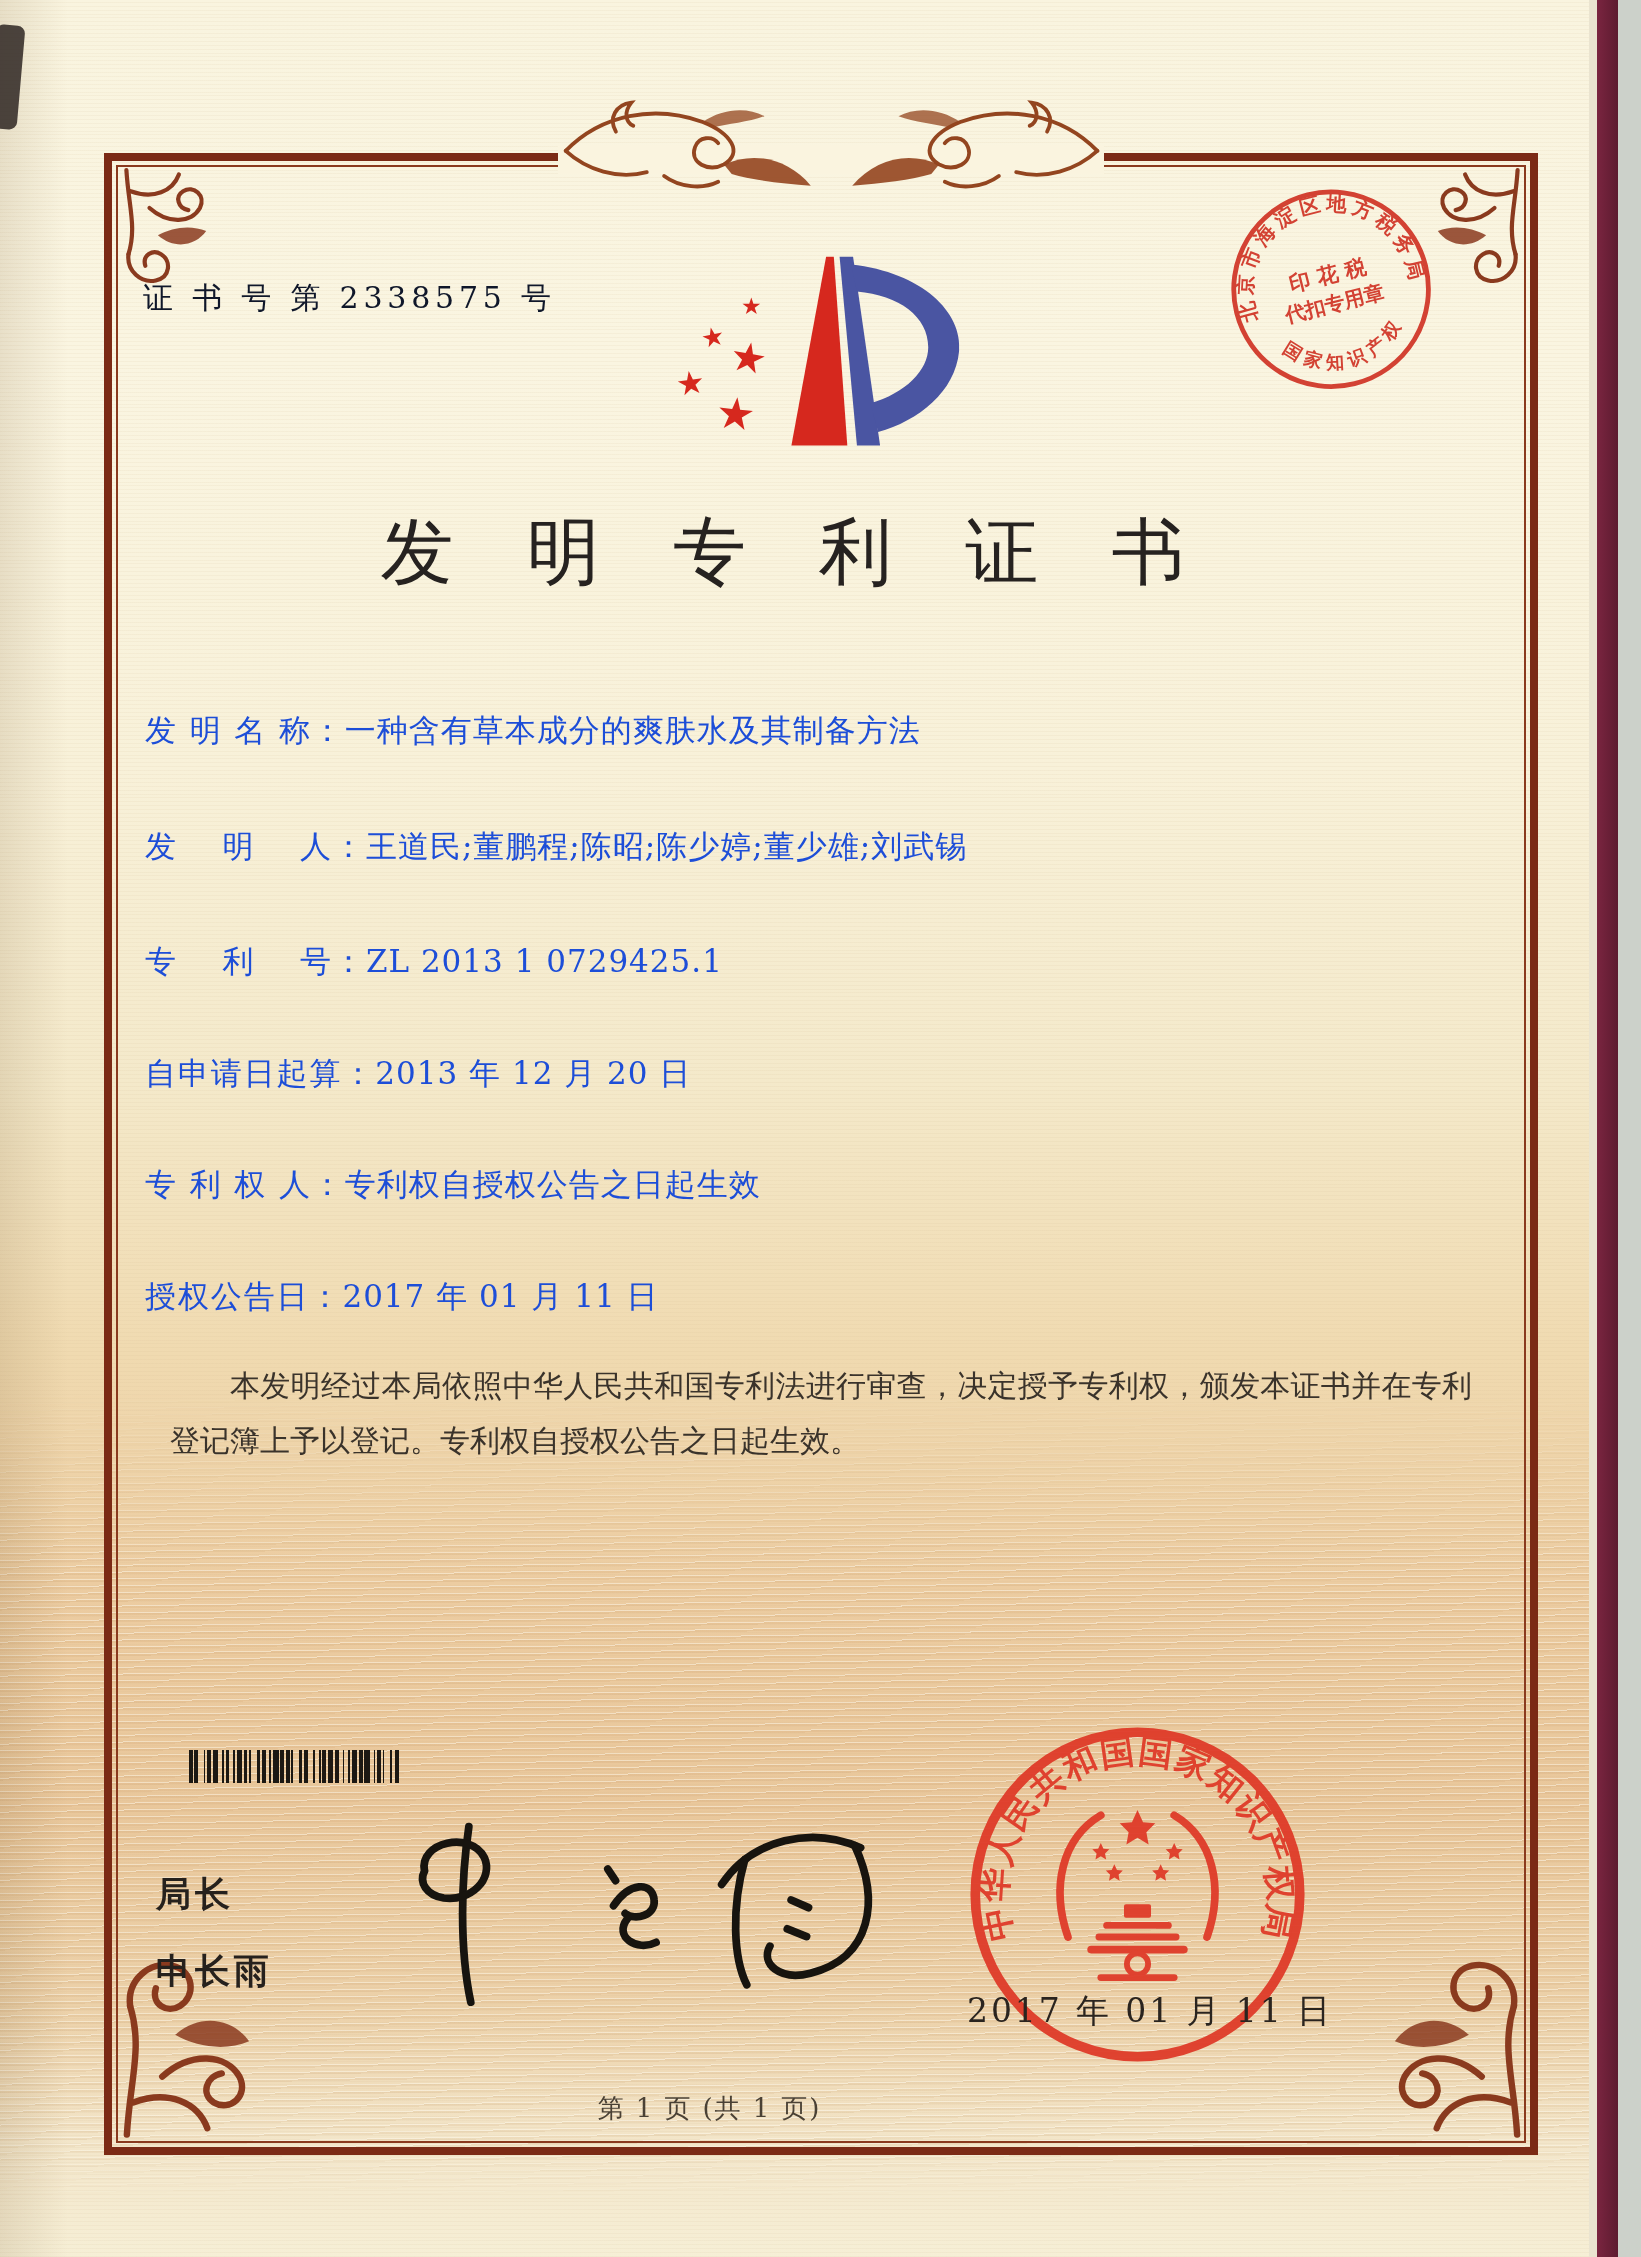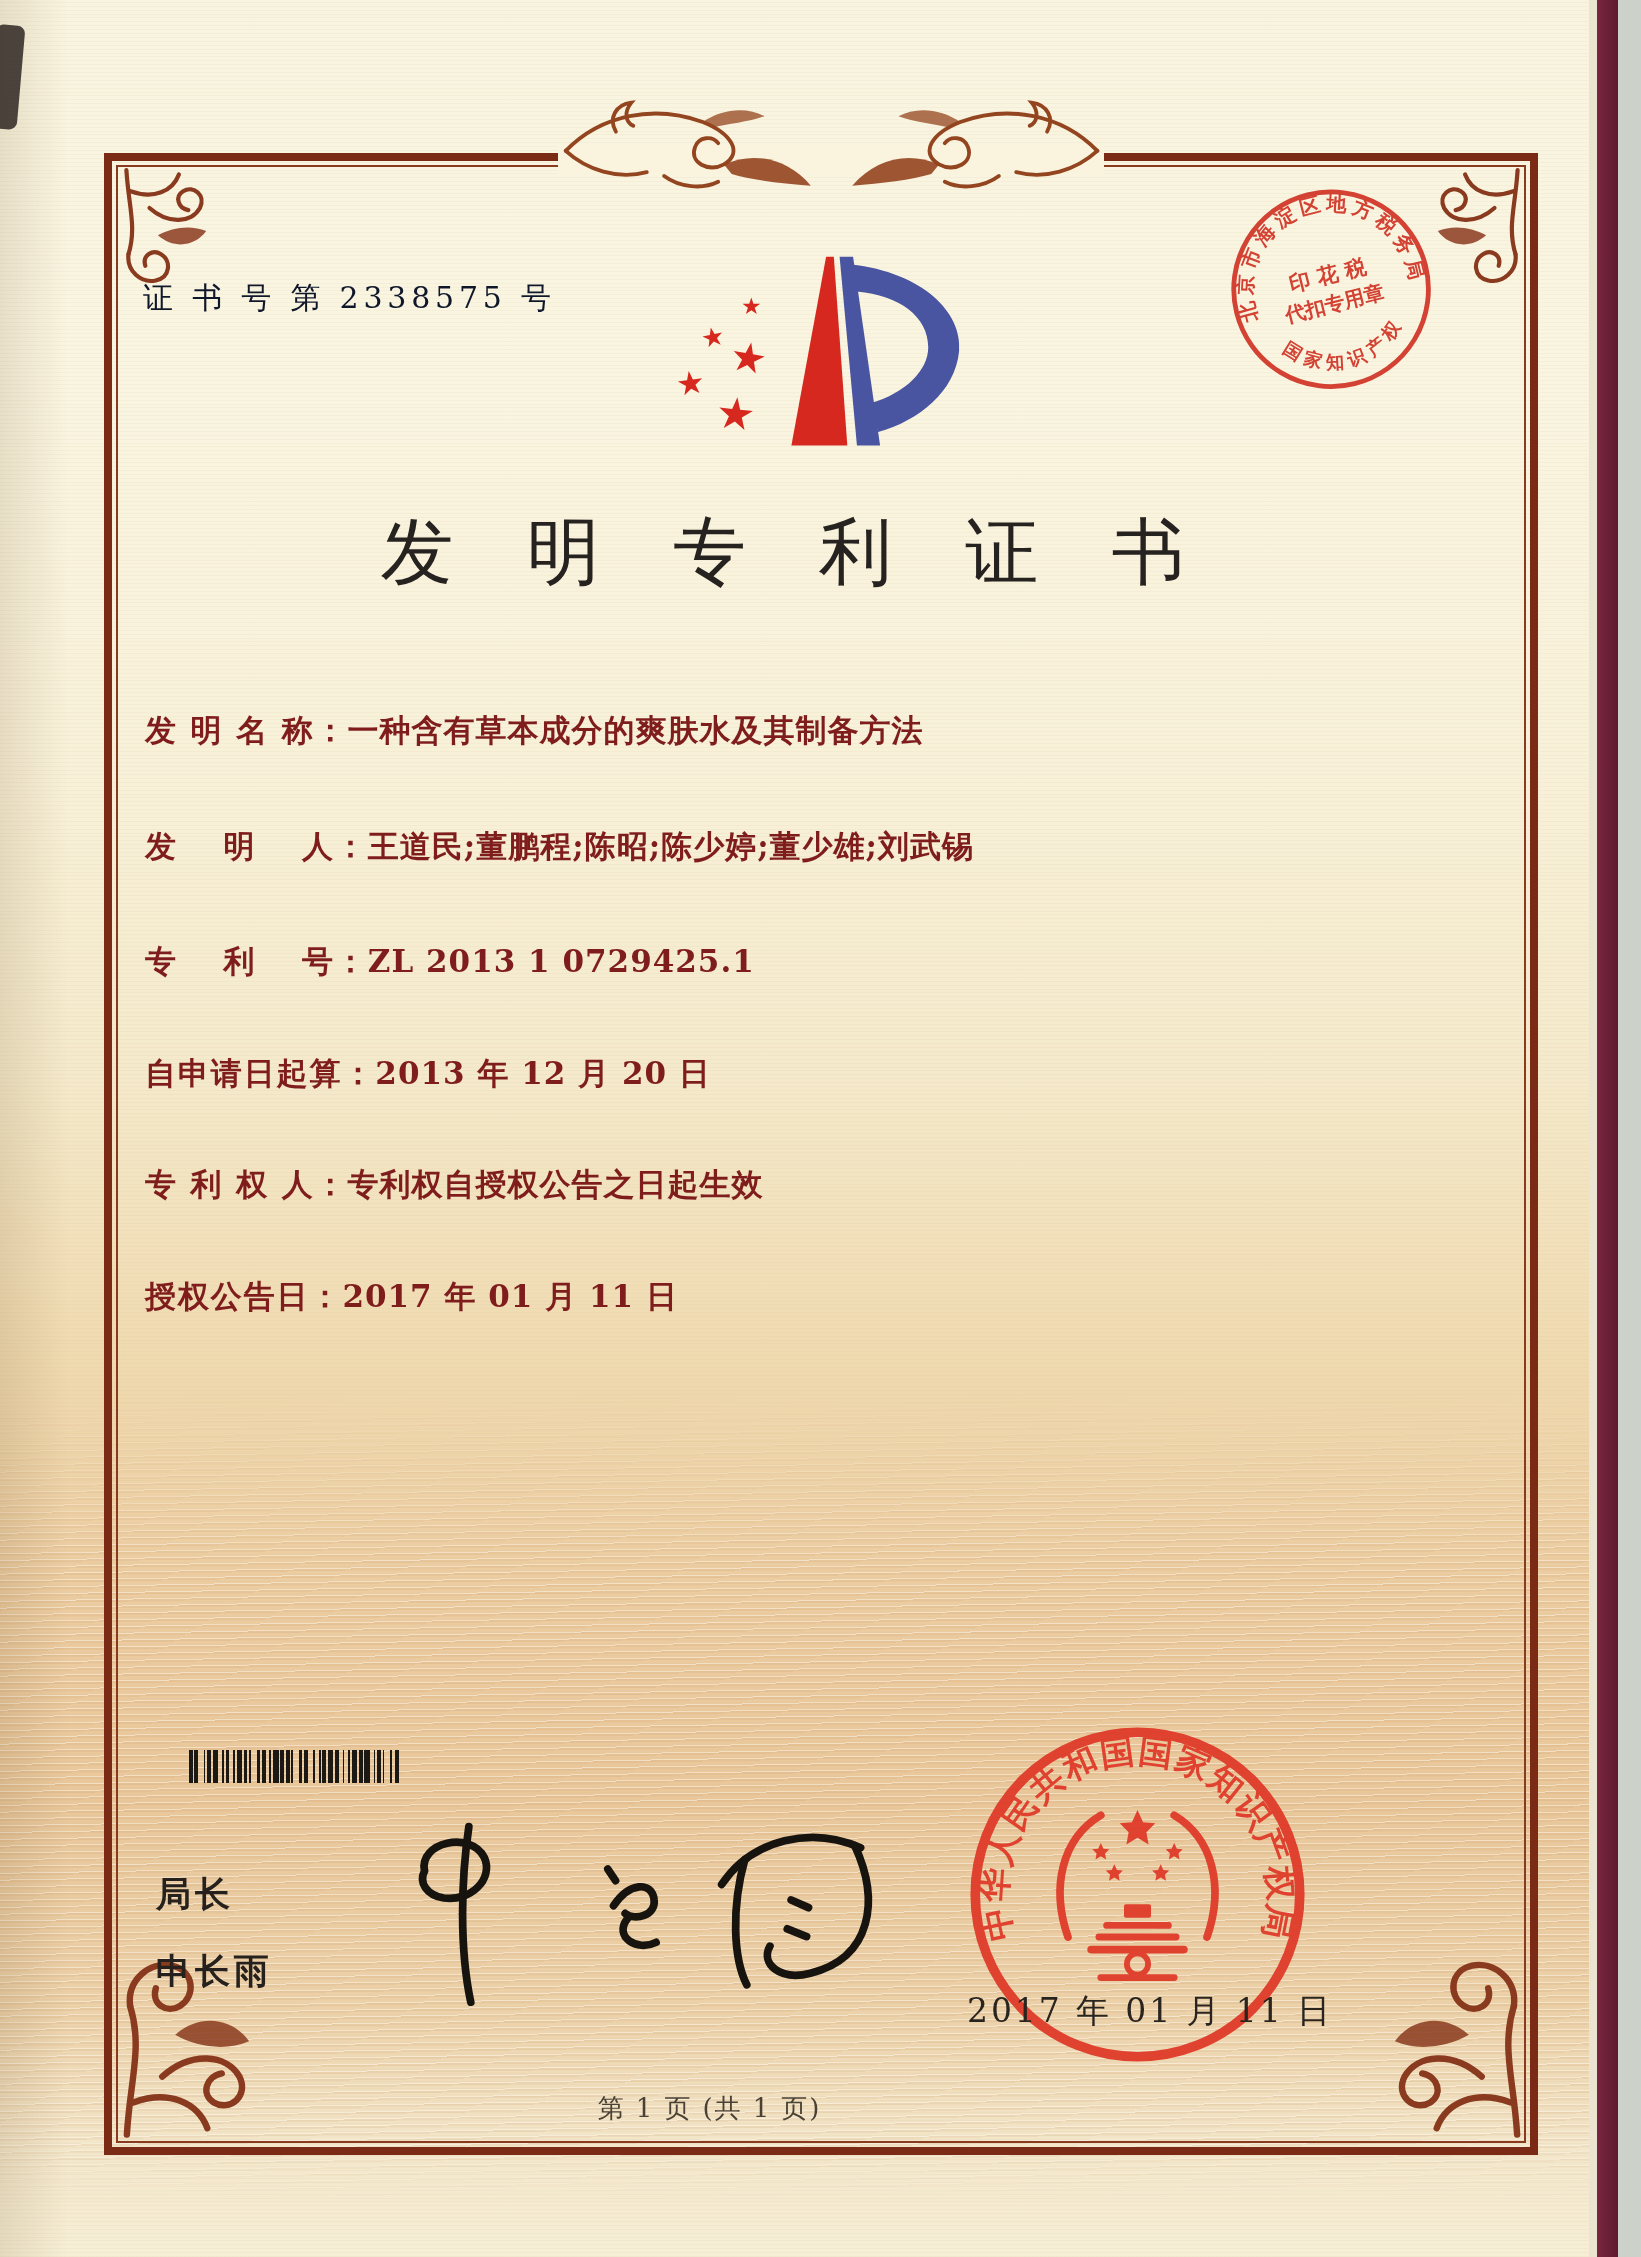--- a/index.html
+++ b/index.html
@@ -69,21 +69,21 @@
     font-family:"DejaVu Sans","Liberation Sans",sans-serif;}
   .title{
     position:absolute;left:232px;top:504px;width:1101px;
     text-align:center;font-size:73px;font-weight:400;color:#262220;
     letter-spacing:25px;text-indent:25px;
   }
 
   
   .field{
     position:absolute;left:145px;width:1352px;
-    font-size:31px;color:#7f1d1d;letter-spacing:1px;white-space:nowrap;font-weight:bold;
+    font-size:31px;color:#1d4ed8;letter-spacing:1px;white-space:nowrap;
   }
   .field .lbl{letter-spacing:1.9px;}
   .f0{top:710px;} .f1{top:826px;} .f2{top:941px;}
   .f3{top:1053px;} .f4{top:1164px;} .f5{top:1276px;}
 
   
   .body-text{
     position:absolute;left:170px;top:1358px;width:1302px;
     font-size:30px;line-height:55px;color:#3a332b;text-align:justify;
   }
@@ -196,20 +196,21 @@
 <div class="title">发 明 专 利 证 书</div>
 
 <div class="field f0"><span class="lbl">发 明 名 称：</span><span>一种含有草本成分的爽肤水及其制备方法</span></div>
 <div class="field f1"><span class="lbl">发　 明 　人：</span><span>王道民;董鹏程;陈昭;陈少婷;董少雄;刘武锡</span></div>
 <div class="field f2"><span class="lbl">专　 利 　号：</span><span>ZL 2013 1 0729425.1</span></div>
 <div class="field f3"><span class="lbl">自申请日起算：</span><span>2013 年 12 月 20 日</span></div>
 <div class="field f4"><span class="lbl">专 利 权 人：</span><span>专利权自授权公告之日起生效</span></div>
 <div class="field f5"><span class="lbl">授权公告日：</span><span>2017 年 01 月 11 日</span></div>
 
 <div class="body-text">
+  <p>本发明经过本局依照中华人民共和国专利法进行审查，决定授予专利权，颁发本证书并在专利登记簿上予以登记。专利权自授权公告之日起生效。</p>
 </div>
 
 <div class="barcode" id="barcode">
     <i style="width: 3.7px; background: rgb(28, 24, 19);"></i>
     <i style="width: 1.8px; background: transparent;"></i>
     <i style="width: 3.7px; background: rgb(28, 24, 19);"></i>
     <i style="width: 5.5px; background: transparent;"></i>
     <i style="width: 1.8px; background: rgb(28, 24, 19);"></i>
     <i style="width: 1.8px; background: transparent;"></i>
     <i style="width: 3.7px; background: rgb(28, 24, 19);"></i>

